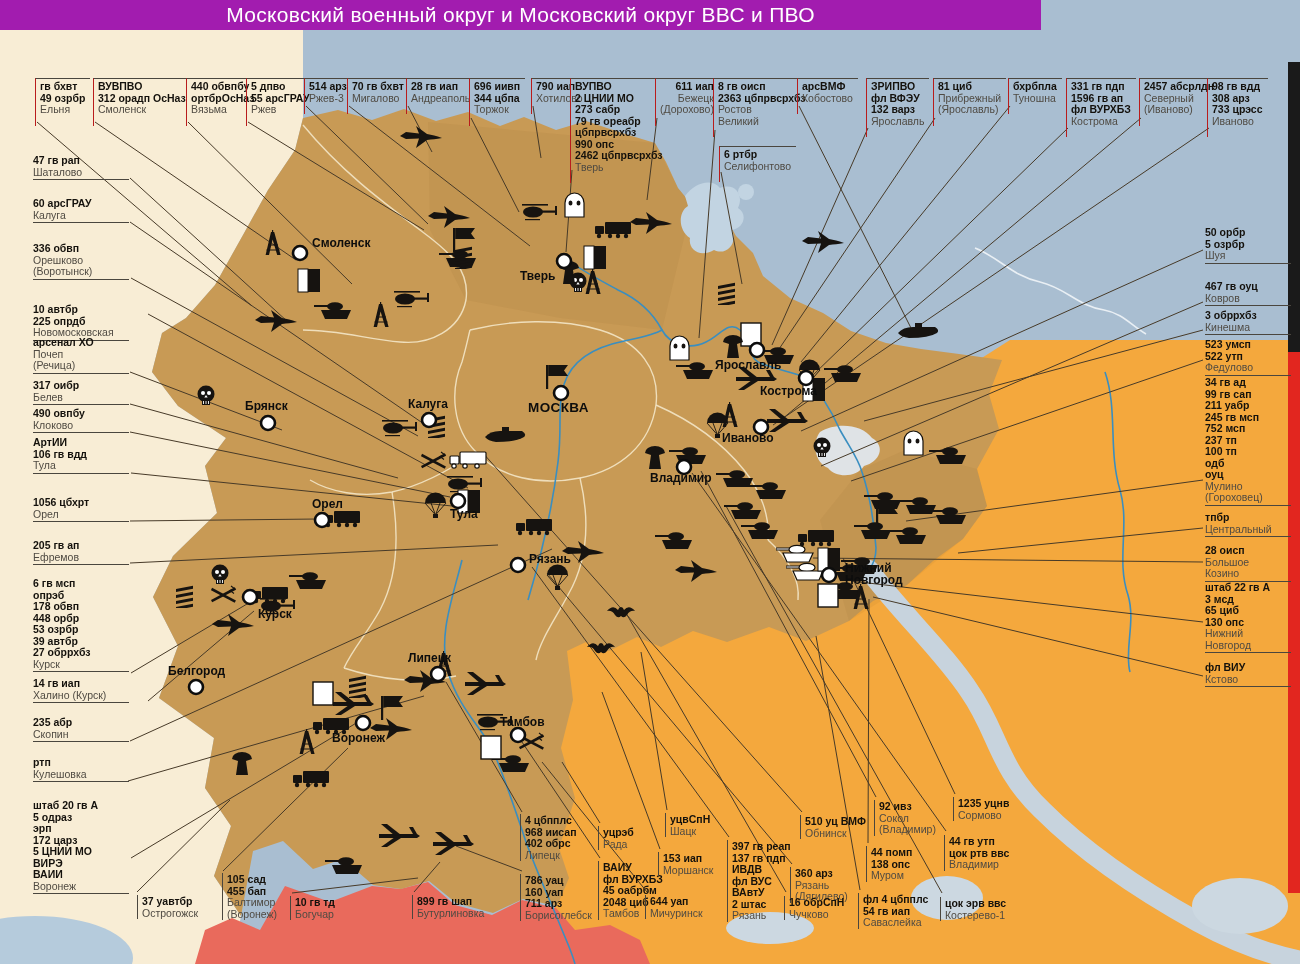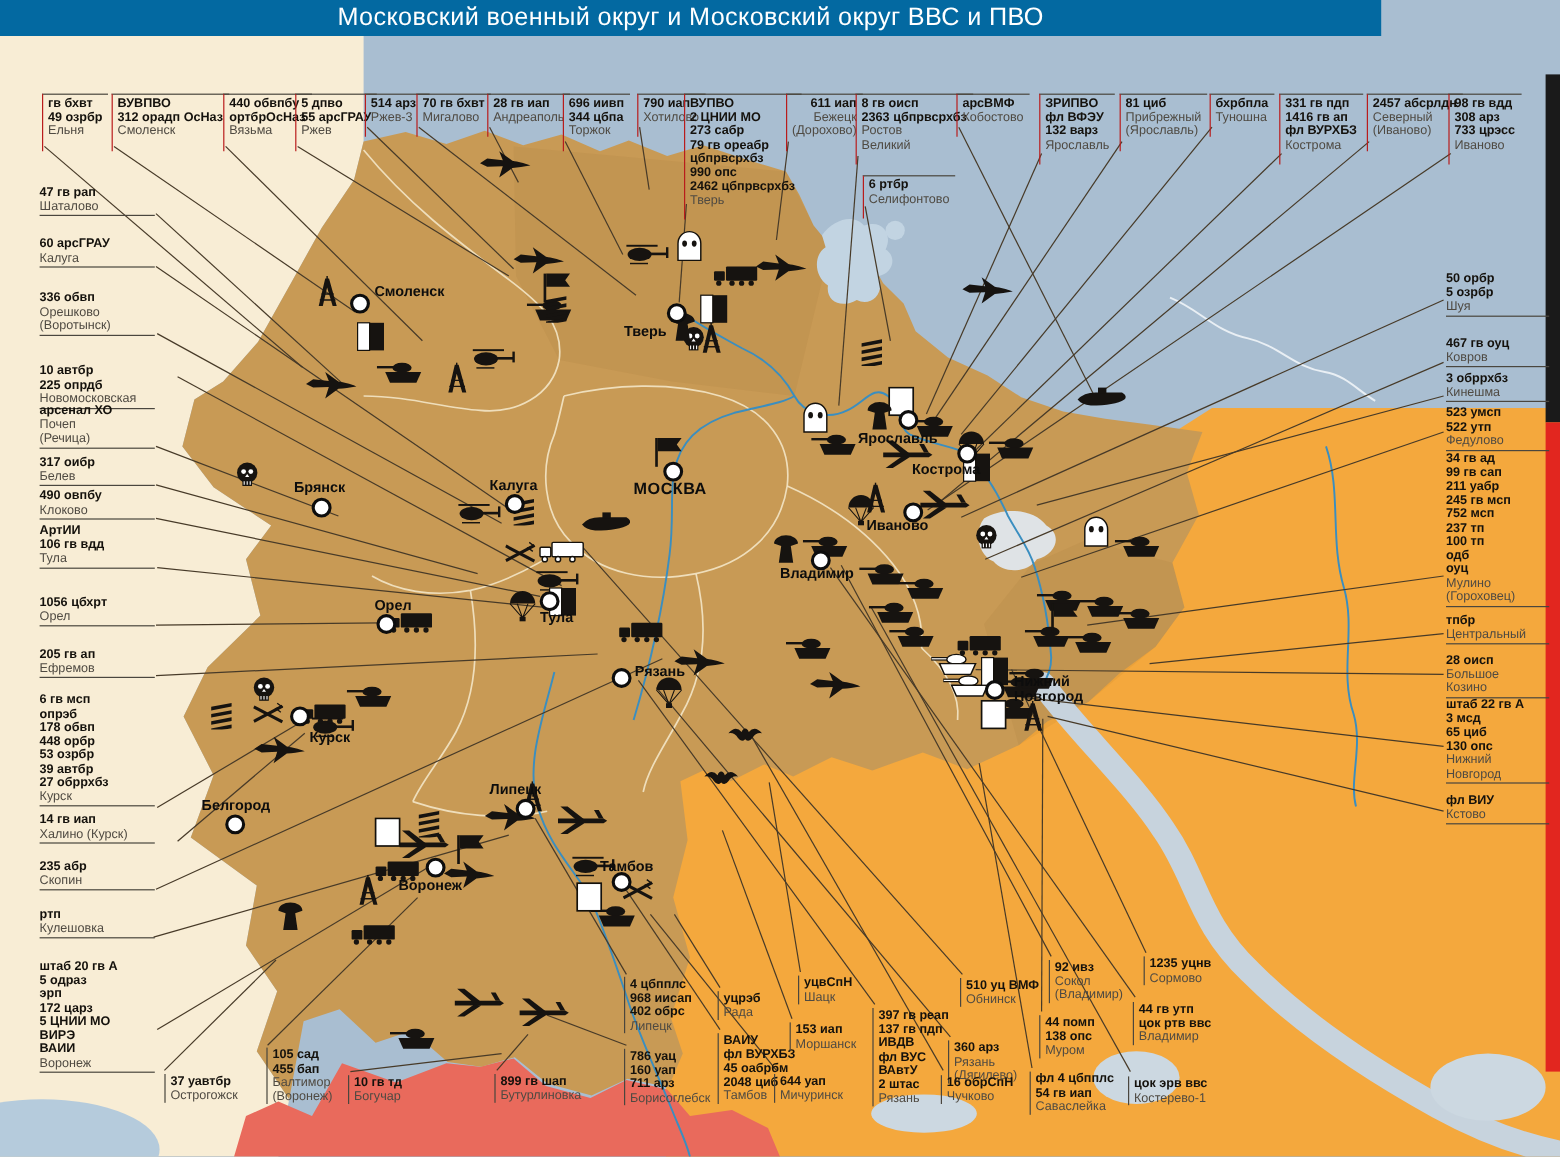--- a/index.html
+++ b/index.html
@@ -1,18 +1,18 @@
 <!DOCTYPE html>
 <html><head>
 <meta charset="utf-8">
 <style>
   html,body{margin:0;padding:0;background:#888;}
   #stage{position:relative;width:1300px;height:964px;overflow:hidden;background:#a9bed1;
          font-family:"Liberation Sans",sans-serif;}
-  #titlebar{position:absolute;left:0;top:0;width:1151px;height:30px;background:#0369a1;
+  #titlebar{position:absolute;left:0;top:0;width:1041px;height:30px;background:#a21caf;
             color:#fff;text-align:center;line-height:30px;font-size:21px;font-weight:400;
             letter-spacing:.3px;z-index:30;}
   #gfx{position:absolute;left:0;top:0;z-index:5;}
   #labels{position:absolute;left:0;top:0;width:1300px;height:964px;z-index:20;pointer-events:none;}
   .lbl{position:absolute;font-size:10.5px;line-height:11.5px;font-weight:bold;color:#14110c;
        white-space:nowrap;}
   .lbl .u{font-weight:bold;color:#14110c;}
   .lbl .p{font-weight:normal;color:#4f4a42;}
   .lbl-top{border-left:1px solid #b91c1c;border-top:1px solid #4a463e;padding:2px 5px 10px 4px;min-width:44px;}
   .lbl-left{border-bottom:1px solid #4a463e;padding-bottom:1px;min-width:96px;}
@@ -464,21 +464,21 @@
         <div class="u">81 циб</div>
         <div class="p">Прибрежный</div>
         <div class="p">(Ярославль)</div>
       </div>
       <div class="lbl lbl-top" style="left: 1008px; top: 78px;">
         <div class="u">бхрбпла</div>
         <div class="p">Туношна</div>
       </div>
       <div class="lbl lbl-top" style="left: 1066px; top: 78px;">
         <div class="u">331 гв пдп</div>
-        <div class="u">1416 гв ап</div>
+        <div class="u">1596 гв ап</div>
         <div class="u">фл ВУРХБЗ</div>
         <div class="p">Кострома</div>
       </div>
       <div class="lbl lbl-top" style="left: 1139px; top: 78px;">
         <div class="u">2457 абсрлдн</div>
         <div class="p">Северный</div>
         <div class="p">(Иваново)</div>
       </div>
       <div class="lbl lbl-top" style="left: 1207px; top: 78px;">
         <div class="u">98 гв вдд</div>

